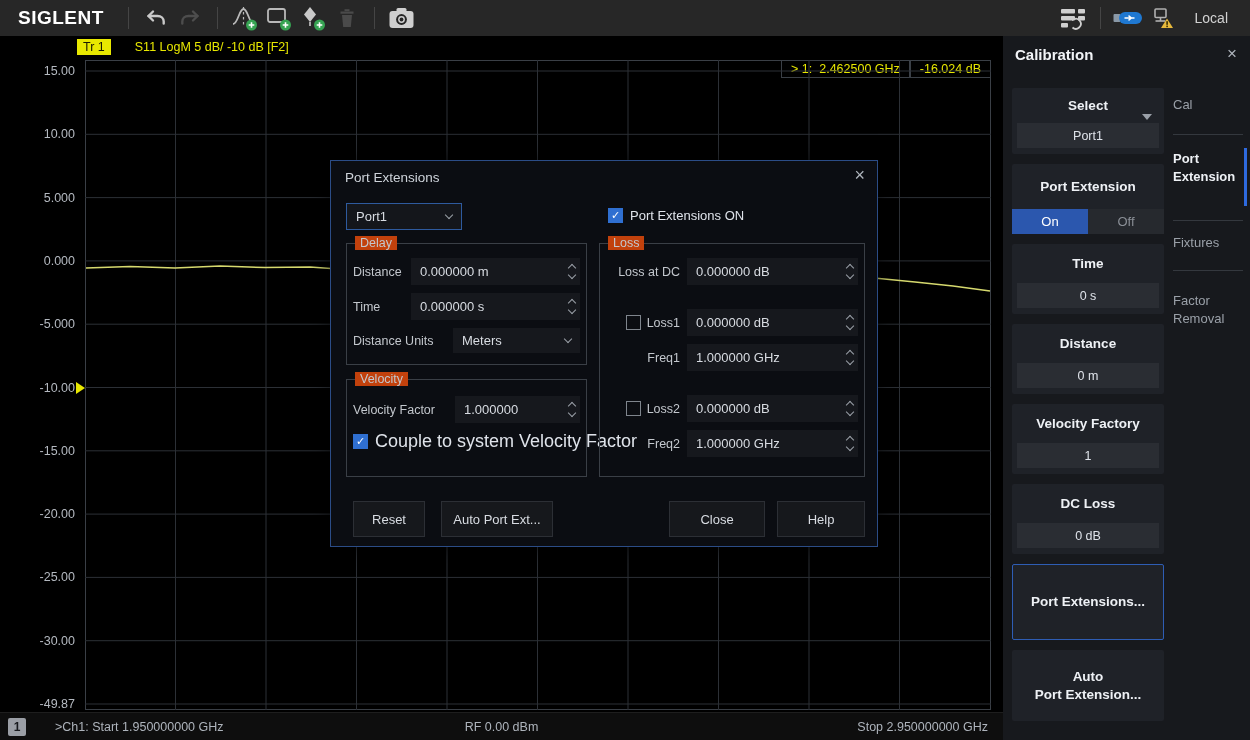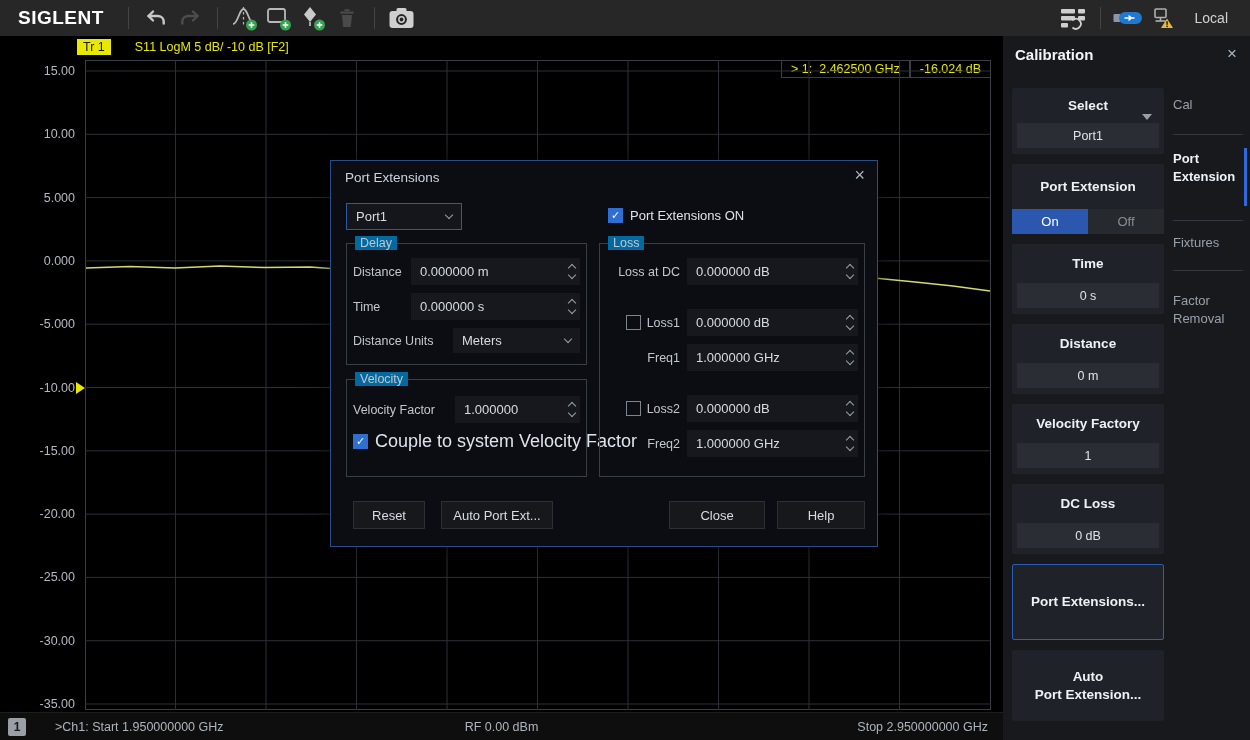--- a/index.html
+++ b/index.html
@@ -49,39 +49,39 @@
   .dd-port { position:absolute; left:15px; top:42px; width:116px; height:27px; background:#14161b;
              border:1px solid #2e5a9e; display:flex; align-items:center; justify-content:space-between;
              padding:0 9px; color:#d8dce2; font-size:13px; }
   .cb-row { display:flex; align-items:center; gap:7px; color:#dfe3ea; font-size:13px; }
   .cb-on { position:absolute; left:277px; top:47px; }
   .cbx { width:15px; height:15px; border:1px solid #7f858d; background:transparent; flex:none;
          display:inline-flex; align-items:center; justify-content:center; }
   .cbx.checked { background:#2f6fd1; border-color:#2f6fd1; }
   .cbx.checked::after { content:"✓"; color:#fff; font-size:11px; line-height:1; }
   .group { position:absolute; border:1px solid #3a3f46; }
-  .legend { position:absolute; top:-8px; left:8px; background:#0369a1; padding:0 5px;
+  .legend { position:absolute; top:-8px; left:8px; background:#c2410c; padding:0 5px;
             font-size:12.5px; color:#c3c7cd; }
   #g-delay { left:15px; top:82px; width:241px; height:122px; padding:14px 6px 0; }
   #g-vel   { left:15px; top:218px; width:241px; height:98px; padding:16px 6px 0; }
   #g-loss  { left:268px; top:82px; width:266px; height:234px; padding:14px 6px 0; }
   .frow { display:flex; align-items:center; margin-bottom:8px; }
   .flabel { font-size:12.5px; color:#c3c7cd; }
   .finput { position:relative; background:#16181d; height:27px; display:flex; align-items:center;
             padding:0 24px 0 9px; color:#d8dce2; font-size:13px; flex:1; }
   .spin { position:absolute; right:5px; top:0; height:100%; display:flex; flex-direction:column;
           justify-content:center; gap:4px; }
   .chev { width:6px; height:6px; border-left:1.5px solid #9aa0a8; border-bottom:1.5px solid #9aa0a8; }
   .chev.up { transform:rotate(135deg); }
   .chev.down { transform:rotate(-45deg); margin-top:-3px; }
   .ddown { background:#16181d; height:25px; display:flex; align-items:center;
            justify-content:space-between; padding:0 9px; color:#d8dce2; font-size:13px; }
   .llab { width:74px; display:flex; justify-content:flex-end; align-items:center; gap:6px;
           font-size:12.5px; color:#c3c7cd; margin-right:7px; flex:none; }
-  .dbtn { position:absolute; top:340px; height:28px; background:#16181c; border:1px solid #2c2f35;
+  .dbtn { position:absolute; top:340px; height:36px; background:#16181c; border:1px solid #2c2f35;
           color:#d8dce2; font-size:13px; display:flex; align-items:center; justify-content:center; }
 
   
   .sidebar { position:absolute; left:1003px; top:36px; width:247px; height:704px; background:#17191d; }
   .sb-title-text { position:absolute; left:12px; top:10px; color:#f2f4f7; font-size:15px; font-weight:bold; }
   .sb-close { position:absolute; right:13px; top:8px; color:#aeb4bc; font-size:17px; }
   .sb-col { position:absolute; left:9px; top:52px; width:152px; display:flex; flex-direction:column; gap:10px; }
   .sb-panel { background:#1f2228; border-radius:2px; display:flex; flex-direction:column;
               position:relative; }
   .sb-head { flex:1; display:flex; align-items:center; justify-content:center; text-align:center;
@@ -215,21 +215,21 @@
   <span class="ytick" style="top:35px">15.00</span>
   <span class="ytick" style="top:98px">10.00</span>
   <span class="ytick" style="top:162px">5.000</span>
   <span class="ytick" style="top:225px">0.000</span>
   <span class="ytick" style="top:288px">-5.000</span>
   <span class="ytick" style="top:352px">-10.00</span>
   <span class="ytick" style="top:415px">-15.00</span>
   <span class="ytick" style="top:478px">-20.00</span>
   <span class="ytick" style="top:541px">-25.00</span>
   <span class="ytick" style="top:605px">-30.00</span>
-  <span class="ytick" style="top:668px">-35.00</span>
+  <span class="ytick" style="top:668px">-49.87</span>
 
   <div class="ref-arrow"></div>
 
   <svg class="plot-svg" width="906" height="650" viewBox="0 0 906 650">
     <rect x="0.5" y="0.5" width="905" height="649" fill="none" stroke="#3a3f46"></rect>
     <g stroke="#2c3036" stroke-width="1">
       <line x1="0" y1="11" x2="906" y2="11"></line>
       <line x1="0" y1="74.3" x2="906" y2="74.3"></line>
       <line x1="0" y1="137.6" x2="906" y2="137.6"></line>
       <line x1="0" y1="200.9" x2="906" y2="200.9"></line>

